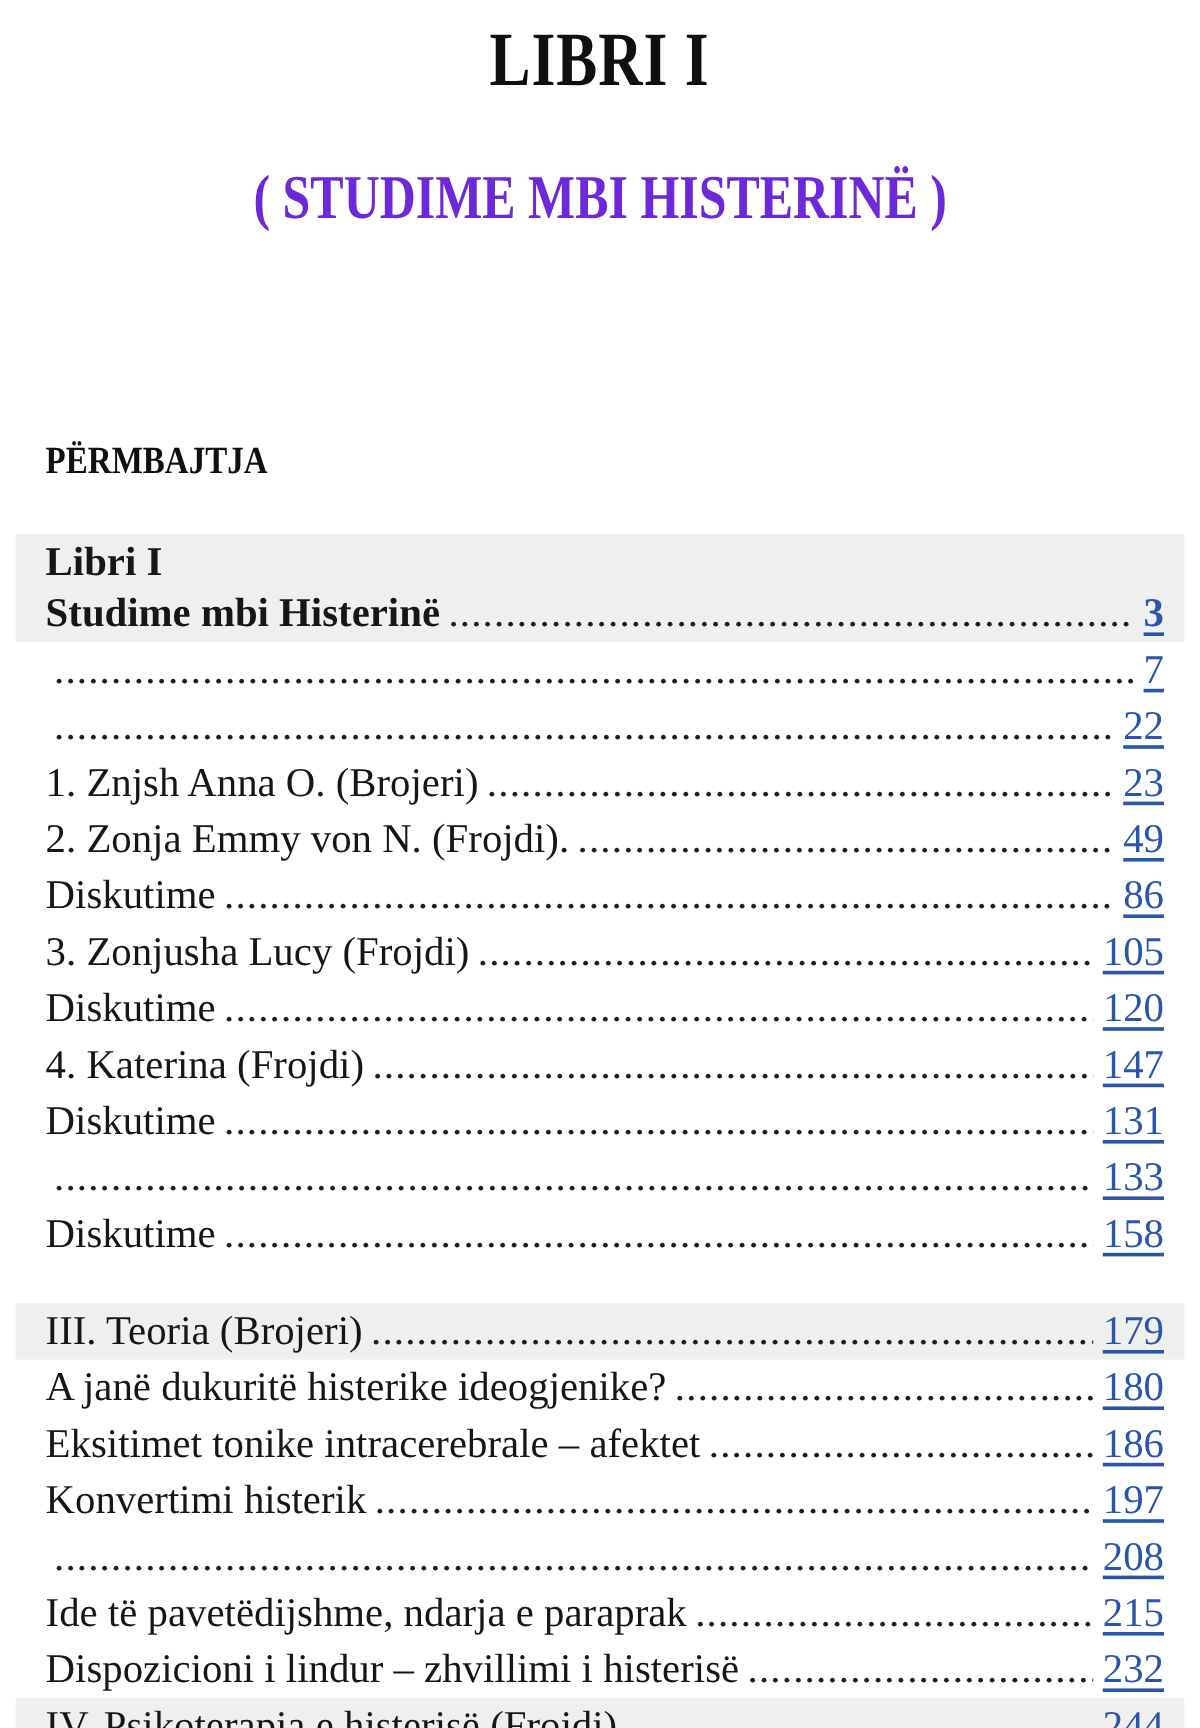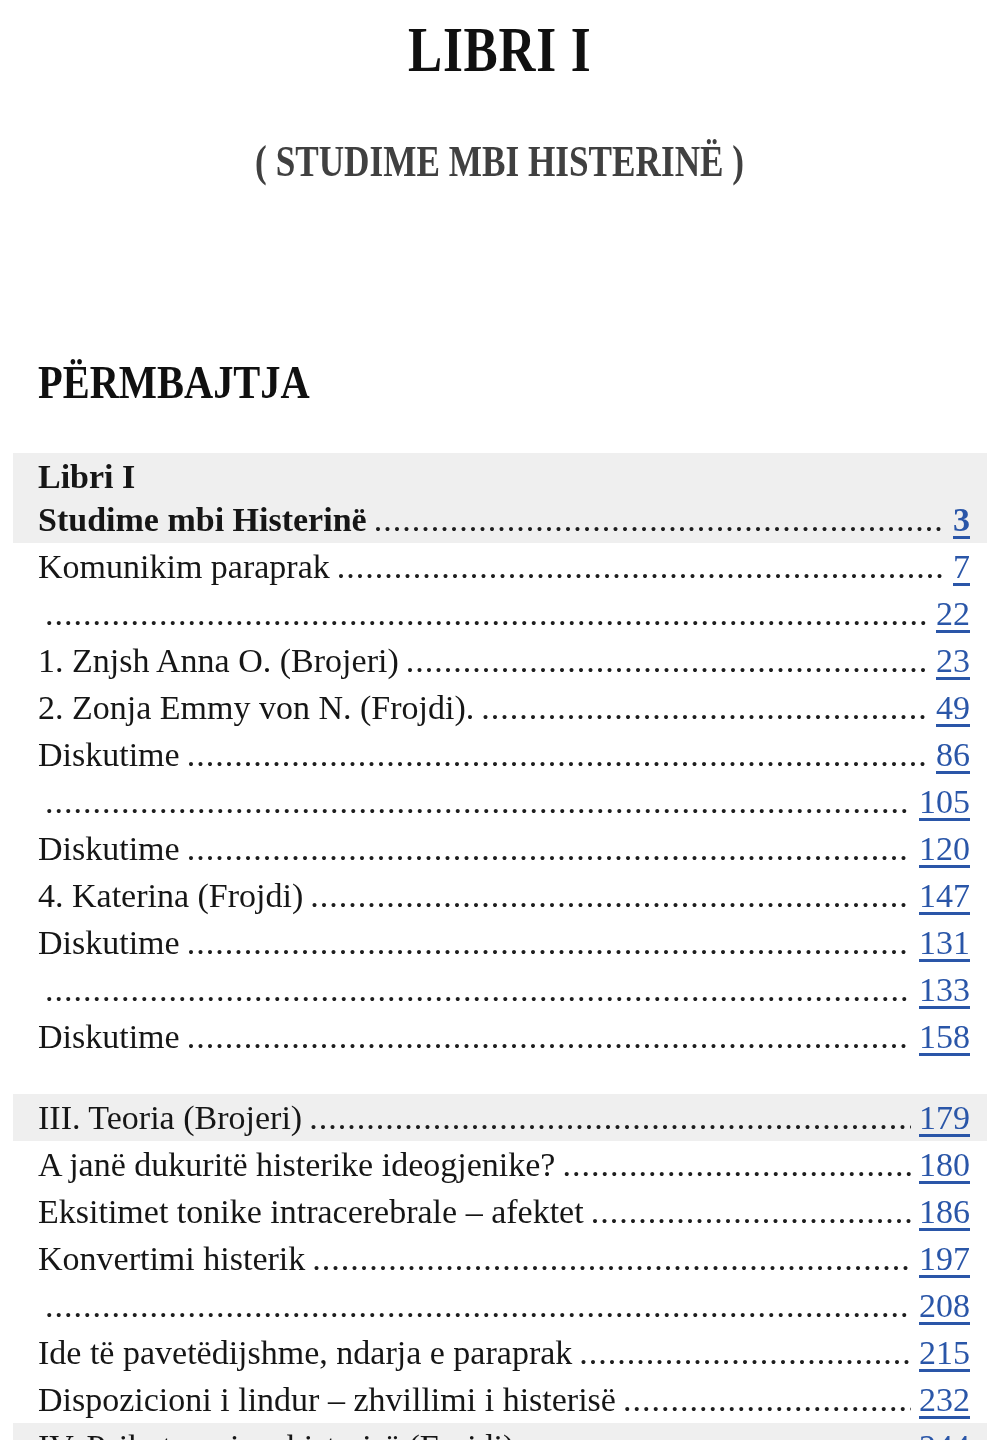--- a/index.html
+++ b/index.html
@@ -18,28 +18,28 @@
     text-align: center;
     font-size: 64px;
     font-weight: bold;
     letter-spacing: 1px;
     line-height: 1.05;
     color: #101010;
   }
   .book-subtitle {
     margin-top: 56px;
     text-align: center;
-    font-size: 44px;
+    font-size: 52px;
     font-weight: bold;
     line-height: 1.05;
-    color: #404040;
+    color: #6d28d9;
   }
   .contents-heading {
     margin: 172px 0 0 38px;
-    font-size: 47px;
+    font-size: 32px;
     font-weight: bold;
     line-height: 1.1;
     color: #101010;
   }
 
   .toc {
     margin: 44px 13px 0 13px;
     font-size: 34px;
     line-height: 43px;
   }
@@ -94,21 +94,20 @@
         <span class="entry-label">Libri I</span>
       </div>
       <div class="toc-row">
         <span class="entry-label">Studime mbi Histerinë</span>
         <span class="leader" aria-hidden="true">............................................................................................................................................................................................................................</span>
         <a class="pnum">3</a>
       </div>
     </div>
     <div class="toc-block">
       <div class="toc-row">
-        <span class="entry-label">Komunikim paraprak</span>
         <span class="leader" aria-hidden="true">............................................................................................................................................................................................................................</span>
         <a class="pnum">7</a>
       </div>
     </div>
     <div class="toc-block">
       <div class="toc-row">
         <span class="leader" aria-hidden="true">............................................................................................................................................................................................................................</span>
         <a class="pnum">22</a>
       </div>
     </div>
@@ -128,20 +127,21 @@
     </div>
     <div class="toc-block">
       <div class="toc-row">
         <span class="entry-label">Diskutime</span>
         <span class="leader" aria-hidden="true">............................................................................................................................................................................................................................</span>
         <a class="pnum">86</a>
       </div>
     </div>
     <div class="toc-block">
       <div class="toc-row">
+        <span class="entry-label">3. Zonjusha Lucy (Frojdi)</span>
         <span class="leader" aria-hidden="true">............................................................................................................................................................................................................................</span>
         <a class="pnum">105</a>
       </div>
     </div>
     <div class="toc-block">
       <div class="toc-row">
         <span class="entry-label">Diskutime</span>
         <span class="leader" aria-hidden="true">............................................................................................................................................................................................................................</span>
         <a class="pnum">120</a>
       </div>

